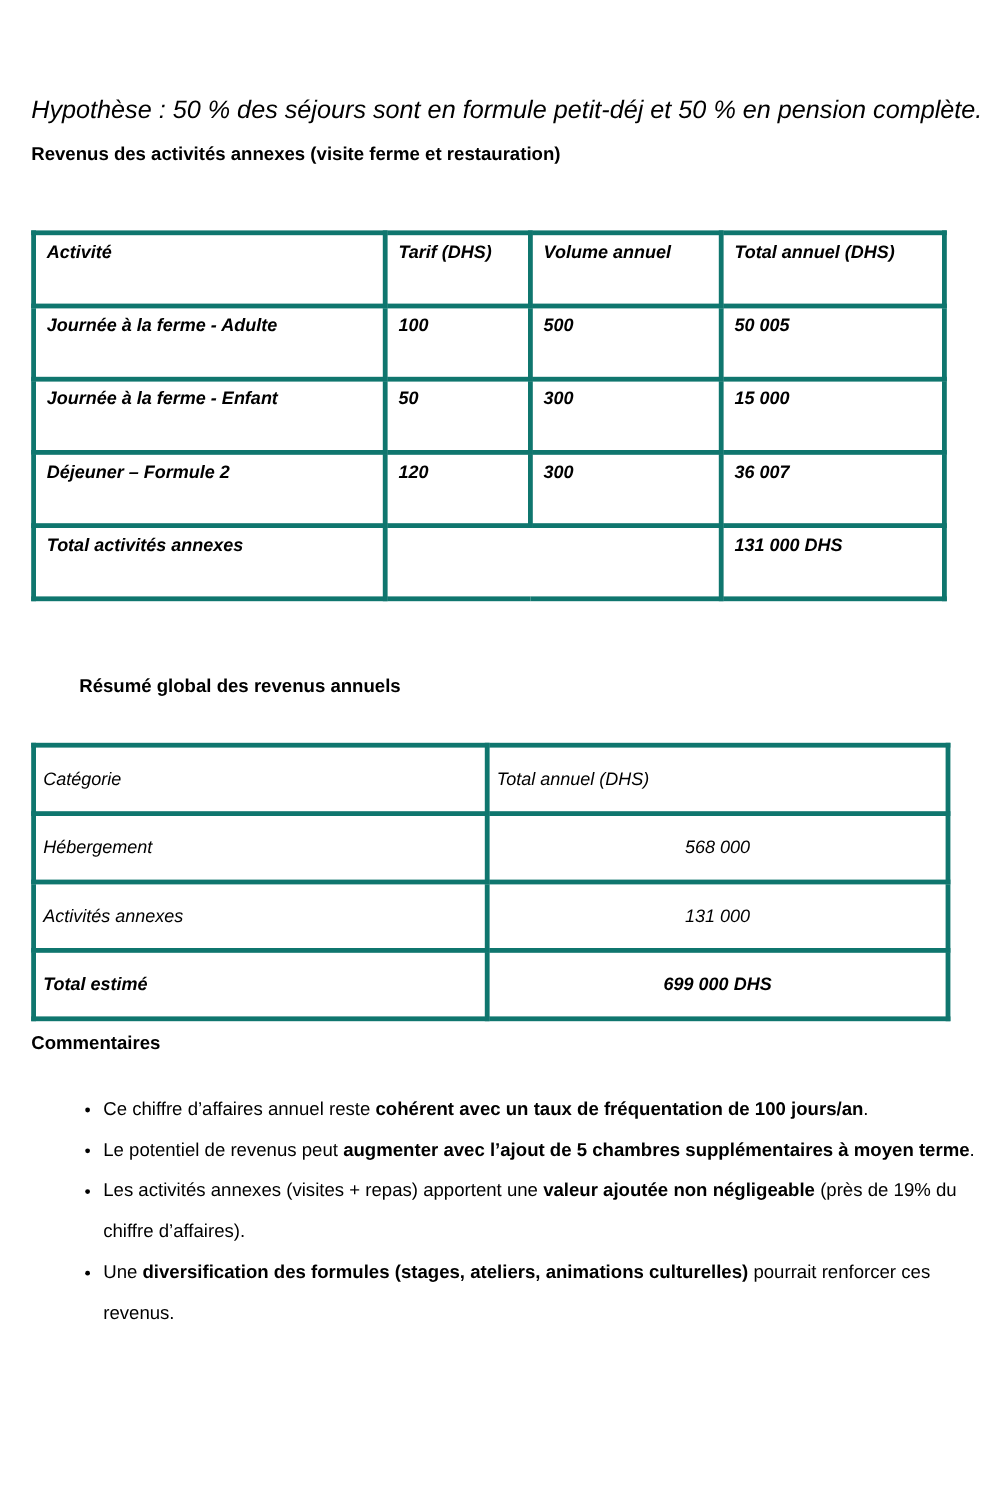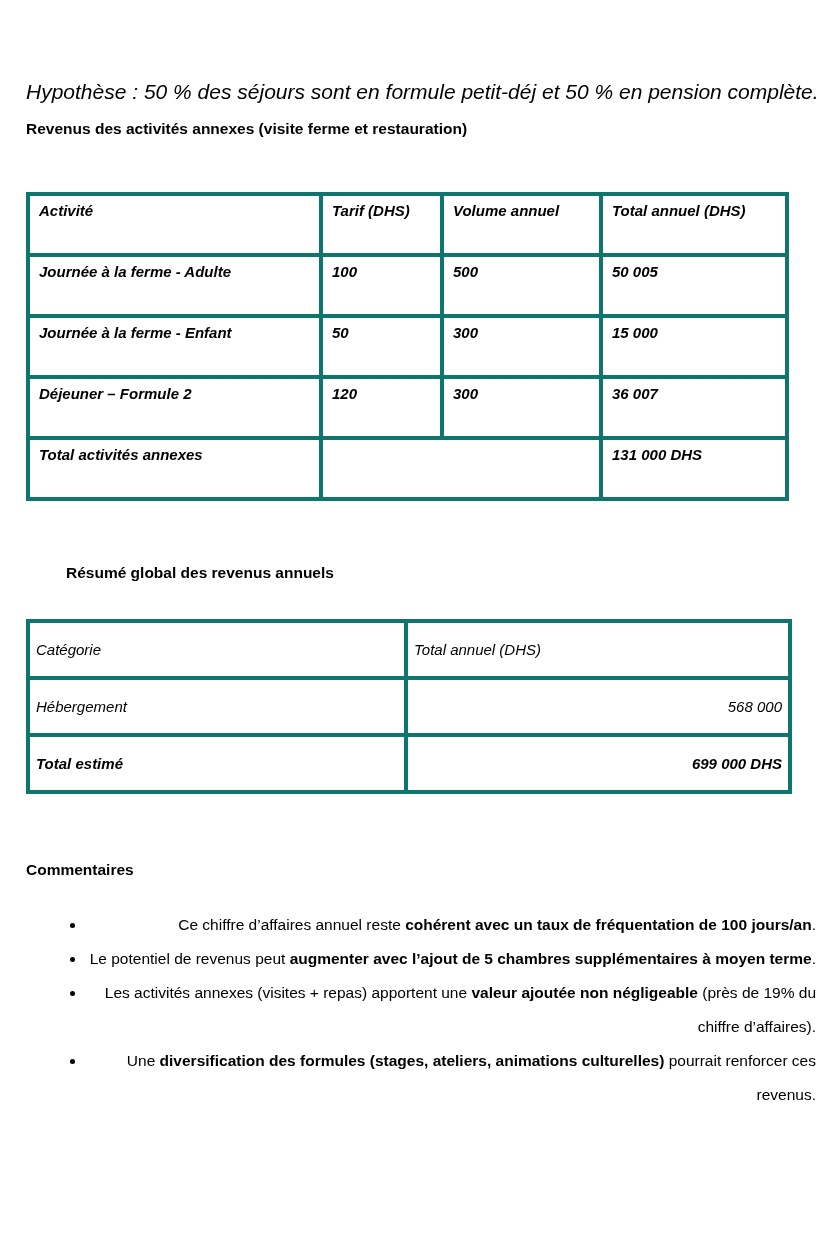--- a/index.html
+++ b/index.html
@@ -7,23 +7,23 @@
     width: 832px; height: 1252px; position: relative; overflow: hidden;
     font-family: "Liberation Sans", sans-serif; color: #000; font-size: 15px;
   }
   .abs { position: absolute; }
   .hyp { left: 26px; top: 80px; font-style: italic; font-size: 21px; }
   .h { font-weight: bold; font-size: 15.5px; }
   table { border-collapse: collapse; position: absolute; table-layout: fixed; }
   td { border: 4px solid #0f766e; vertical-align: top; padding: 6px 9px; font-size: 15px; font-style: italic; }
   .t1 td { font-weight: bold; height: 45px; }
   .t2 td { vertical-align: middle; height: 41px; padding: 6px 6px; }
-  .t2 td.num { text-align: right; }
+  .t2 td.num { text-align: center; }
   .t2 tr.total td { font-weight: bold; }
-  ul.com { position: absolute; left: 60px; top: 908px; width: 730px; margin: 0; padding: 0 0 0 26px; list-style: disc; text-align: right; }
+  ul.com { position: absolute; left: 60px; top: 908px; width: 730px; margin: 0; padding: 0 0 0 26px; list-style: disc; }
   ul.com li { line-height: 34px; font-size: 15.5px; margin-bottom: 0; }
   b { font-weight: bold; }
 </style>
 </head>
 <body>
 
 <div class="abs hyp">Hypothèse : 50 % des séjours sont en formule petit-déj et 50 % en pension complète.</div>
 
 <div class="abs h" style="left:26px; top:120px;">Revenus des activités annexes (visite ferme et restauration)</div>
 
@@ -76,20 +76,24 @@
     </colgroup>
   <tbody>
       <tr>
     <td>Catégorie</td>
     <td>Total annuel (DHS)</td>
   </tr>
   <tr>
     <td>Hébergement</td>
     <td class="num">568 000</td>
   </tr>
+  <tr>
+    <td>Activités annexes</td>
+    <td class="num">131 000</td>
+  </tr>
   <tr class="total">
     <td>Total estimé</td>
     <td class="num">699 000 DHS</td>
   </tr>
 </tbody>
   </table>
 
 <div class="abs h" style="left:26px; top:861px;">Commentaires</div>
 
 <ul class="com">

